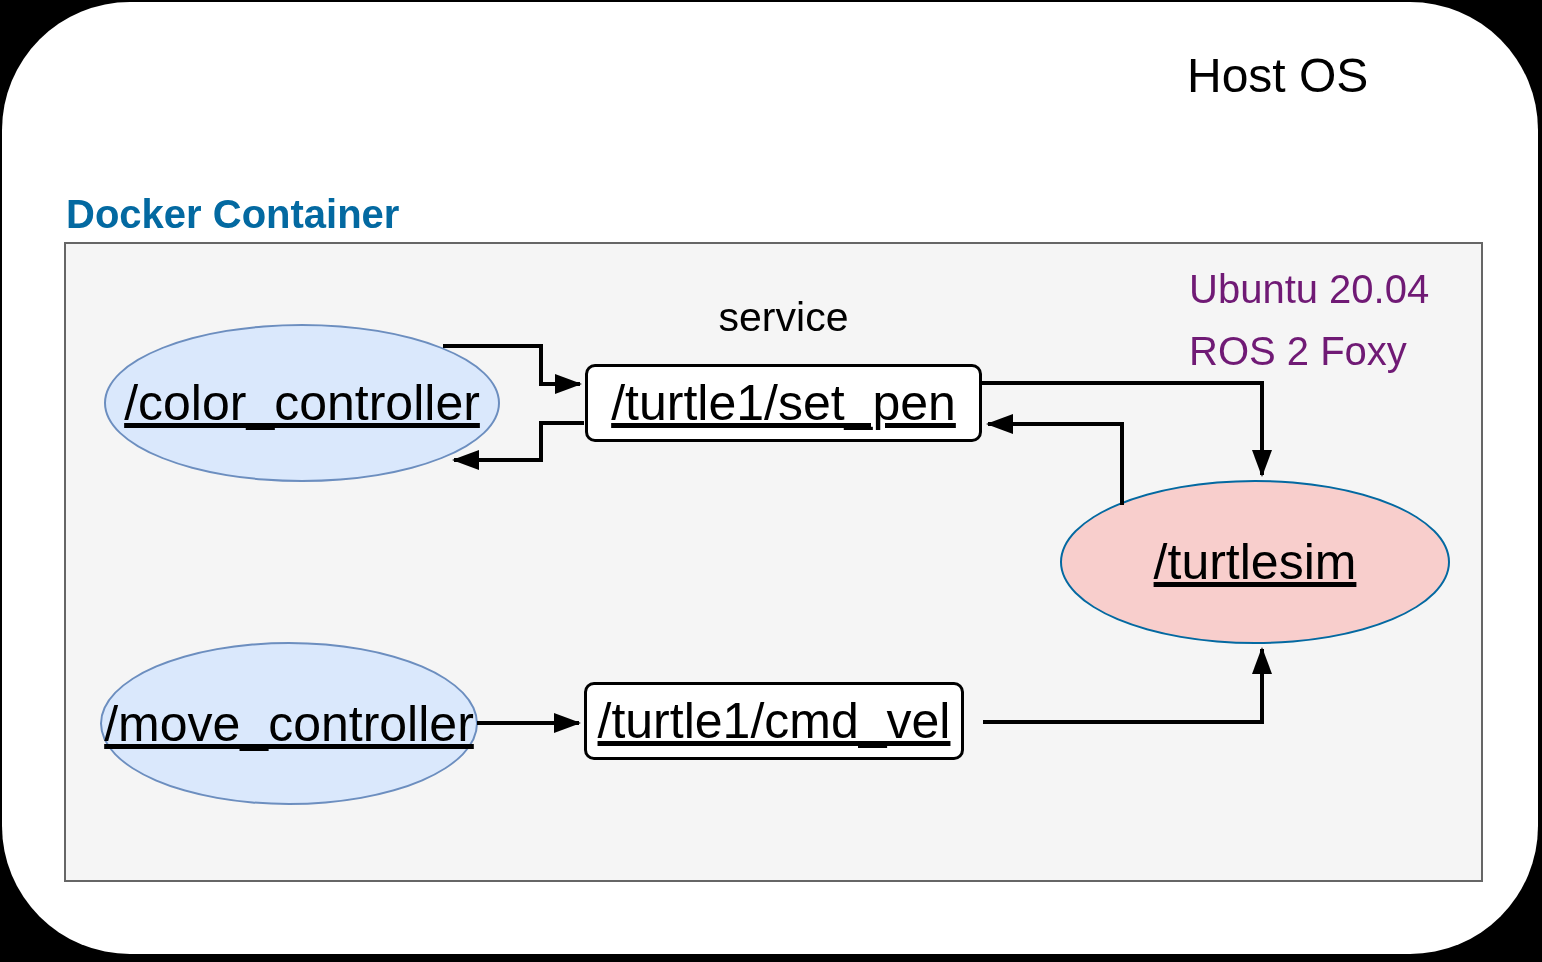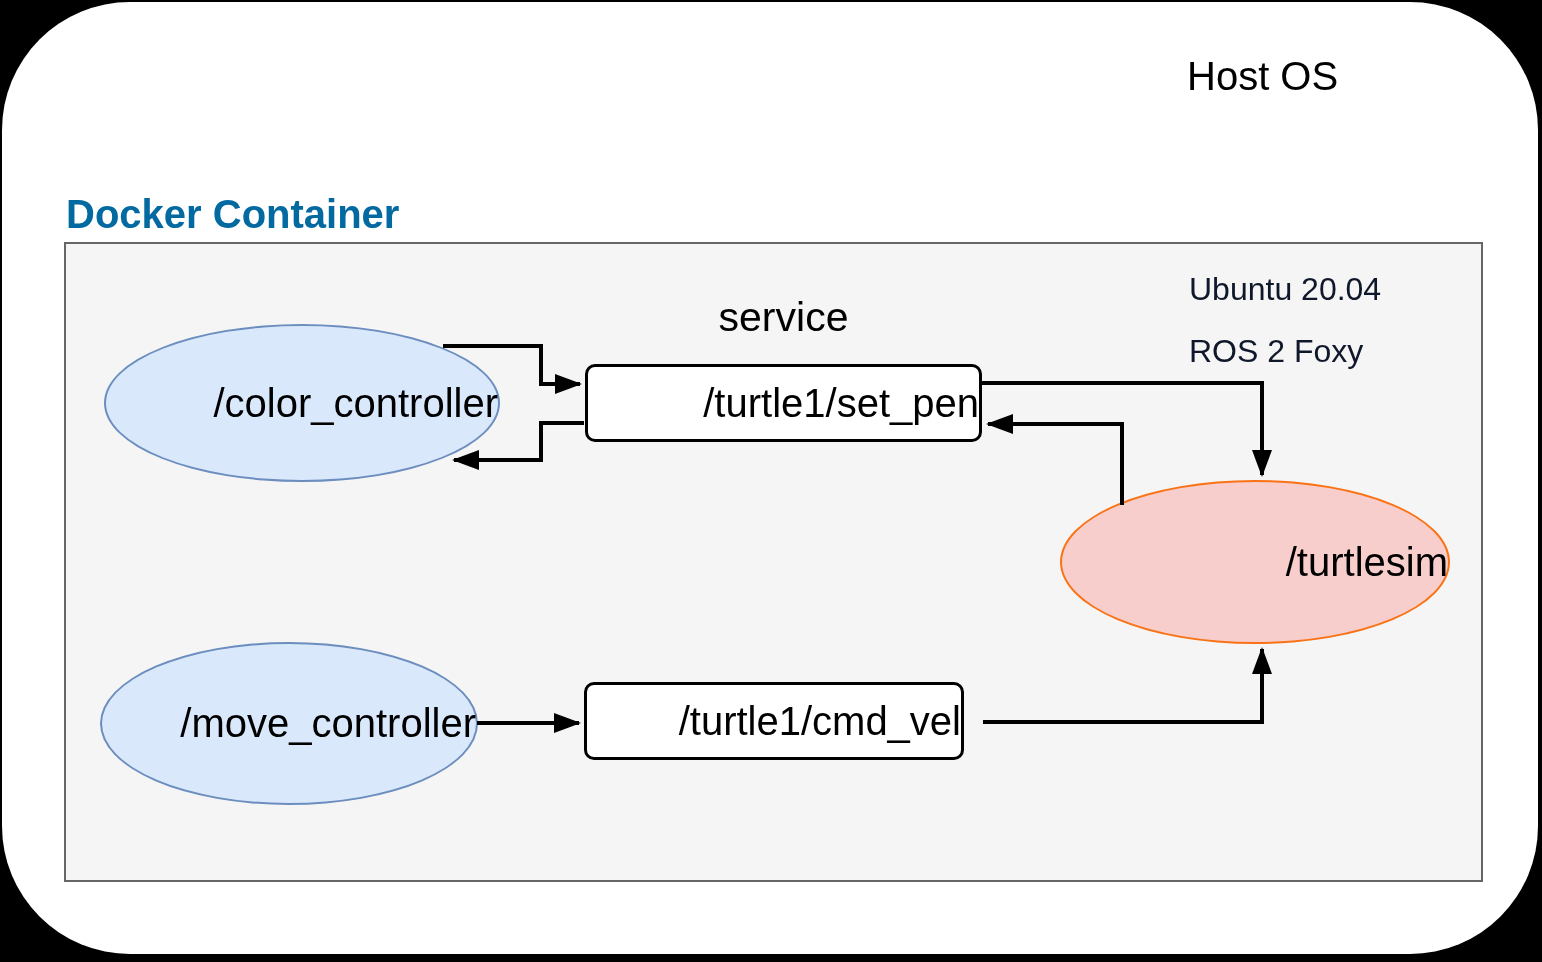--- a/index.html
+++ b/index.html
@@ -21,21 +21,21 @@
     top: 2px;
     width: 1536px;
     height: 952px;
     background: #ffffff;
     border-radius: 128px;
   }
   .host-os-label {
     position: absolute;
     left: 1185px;
     top: 53px;
-    font-size: 40px;
+    font-size: 48px;
     line-height: 42px;
     color: #000000;
     white-space: nowrap;
   }
   .docker-title {
     position: absolute;
     left: 64px;
     top: 190px;
     font-size: 40px;
     line-height: 44px;
@@ -49,44 +49,45 @@
     top: 240px;
     width: 1415px;
     height: 636px;
     background: #f5f5f5;
     border: 2px solid #666666;
   }
   .env-label {
     position: absolute;
     left: 1123px; 
     top: 14px;    
-    font-size: 32px;
+    font-size: 40px;
     line-height: 62px;
-    color: #0f172a;
+    color: #701a75;
     white-space: nowrap;
   }
   .node {
     position: absolute;
     display: flex;
     align-items: center;
-    justify-content: flex-end;
-    font-size: 40px;
+    justify-content: center;
+    font-size: 50px;
     color: #000000;
     text-align: center;
     white-space: nowrap;
     box-sizing: border-box;
+    text-decoration: underline;
   }
   .ellipse-blue {
     background: #dae8fc;
     border: 2px solid #6c8ebf;
     border-radius: 50%;
   }
   .ellipse-red {
     background: #f8cecc;
-    border: 2px solid #f97316;
+    border: 2px solid #0369a1;
     border-radius: 50%;
   }
   .rect-node {
     background: #ffffff;
     border: 3px solid #000000;
     border-radius: 10px;
   }
   .node-color-controller { left: 102px; top: 322px; width: 396px; height: 158px; }
   .node-move-controller  { left:  98px; top: 640px; width: 378px; height: 163px; }
   .node-turtlesim        { left: 1058px; top: 478px; width: 390px; height: 164px; }

